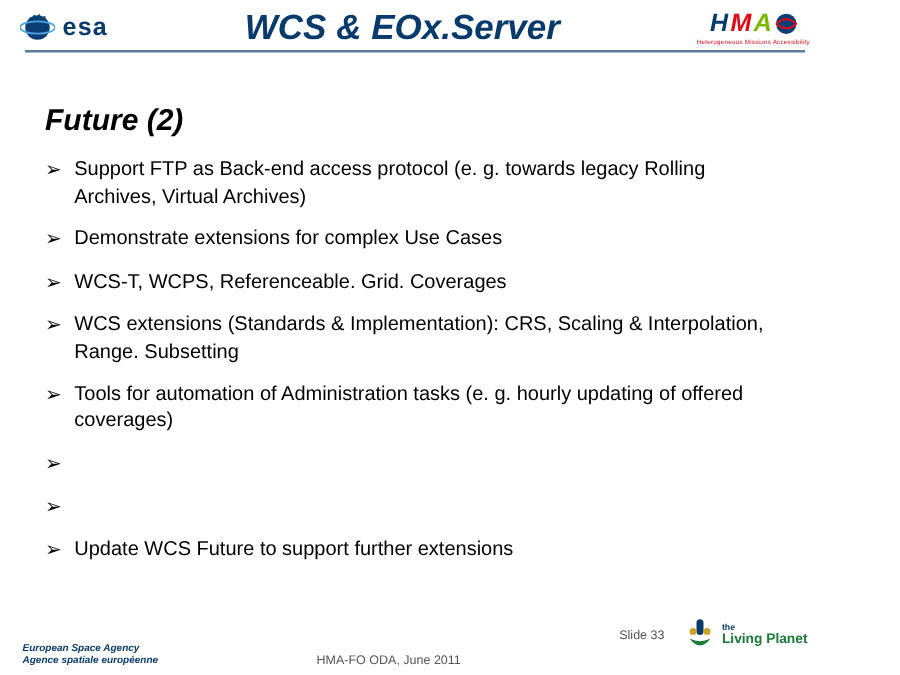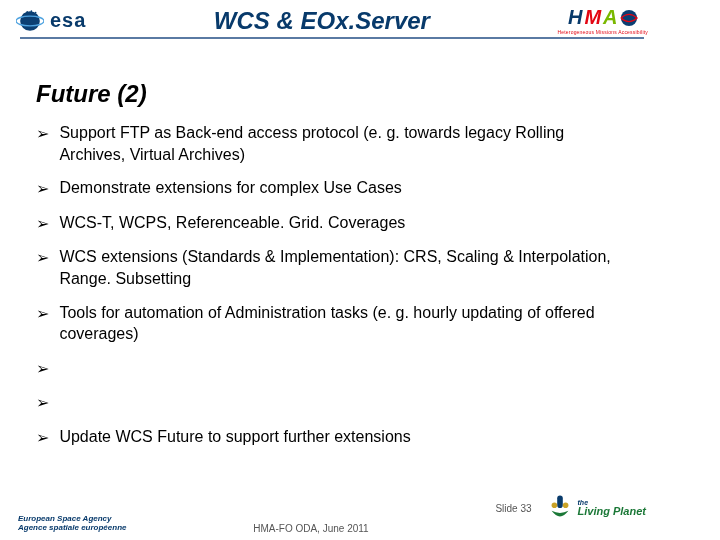--- a/index.html
+++ b/index.html
@@ -2,41 +2,41 @@
 <html><head>
 <meta charset="utf-8">
 <style>
   * { margin: 0; padding: 0; box-sizing: border-box; }
   html, body { width: 720px; height: 540px; font-family: Verdana, Geneva, sans-serif; background: #fff; }
   .slide { width: 664px; height: 540px; position: relative; display: flex; flex-direction: column; }
   .header { display: flex; align-items: center; padding: 6px 16px 2px 16px; }
   .esa-logo { display: flex; align-items: center; gap: 6px; }
   .esa-logo .circ { width: 28px; height: 28px; }
   .esa-logo .txt { font-size: 20px; font-weight: bold; color: #083a6b; letter-spacing: 1px; }
-  .title { flex: 1; text-align: center; font-size: 24px; font-weight: bold; font-style: italic; color: #083a6b; }
+  .title { flex: 1; text-align: center; font-size: 28px; font-weight: bold; font-style: italic; color: #083a6b; }
   .hma-logo { display: flex; flex-direction: column; align-items: center; }
   .hma-logo .row1 { display: flex; align-items: center; gap: 2px; font-size: 20px; font-weight: bold; font-style: italic; }
   .hma-logo .h   { color: #083a6b; }
   .hma-logo .m   { color: #e30613; }
   .hma-logo .a   { color: #7ab800; }
   .hma-logo .g   { width: 18px; height: 18px; }
   .hma-logo .sub { font-size: 5px; color: #e30613; letter-spacing: .2px; }
   .rule { height: 2px; background: #5a7aa3; margin: 0 20px; }
   .content { flex: 1; padding: 14px 36px 0 36px; }
   .subtitle { font-size: 24px; font-weight: bold; font-style: italic; margin-bottom: 14px; margin-top: 27px; }
   ul.bullets { list-style: none; }
   ul.bullets li { display: flex; align-items: flex-start; gap: 10px; margin-bottom: 12px; font-size: 16px; line-height: 1.35; }
   ul.bullets li .mark { color: #000; font-size: 16px; line-height: 1.35; flex: 0 0 auto; margin-top: 1px; }
   .footer { height: 56px; display: flex; align-items: center; padding: 0 18px 8px 18px; }
   .footer .esa-foot { display: flex; flex-direction: column; font-size: 8px; font-weight: bold; font-style: italic; color: #083a6b; line-height: 1.1; margin-top: 32px; }
   .footer .mid { flex: 1; text-align: center; font-size: 10px; color: #555; margin-top: 40px; }
   .footer .slidenum { font-size: 10px; color: #555; margin-right: 14px; }
   .footer .living { display: flex; align-items: center; gap: 4px; }
   .footer .living .badge { width: 28px; height: 28px; }
-  .footer .living .lbl { display: flex; flex-direction: column; font-size: 9px; font-weight: bold; font-style: italic; line-height: 1; }
+  .footer .living .lbl { display: flex; flex-direction: column; font-size: 9px; font-weight: bold; line-height: 1; }
   .footer .living .lbl .l1 { color: #083a6b; font-size: 7px; }
   .footer .living .lbl .l2 { color: #1b7837; font-size: 11px; }
 </style>
 </head>
 <body>
 
 <div class="slide">
 
   <div class="header">
     <div class="esa-logo">

